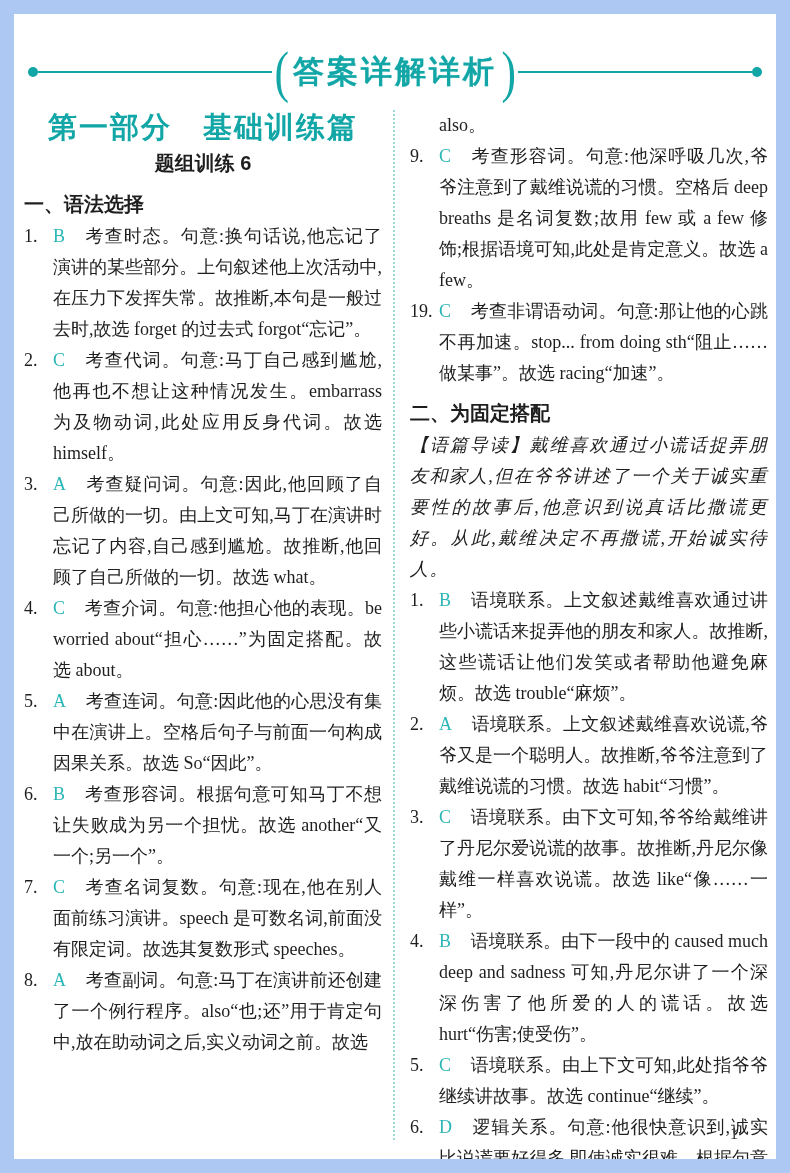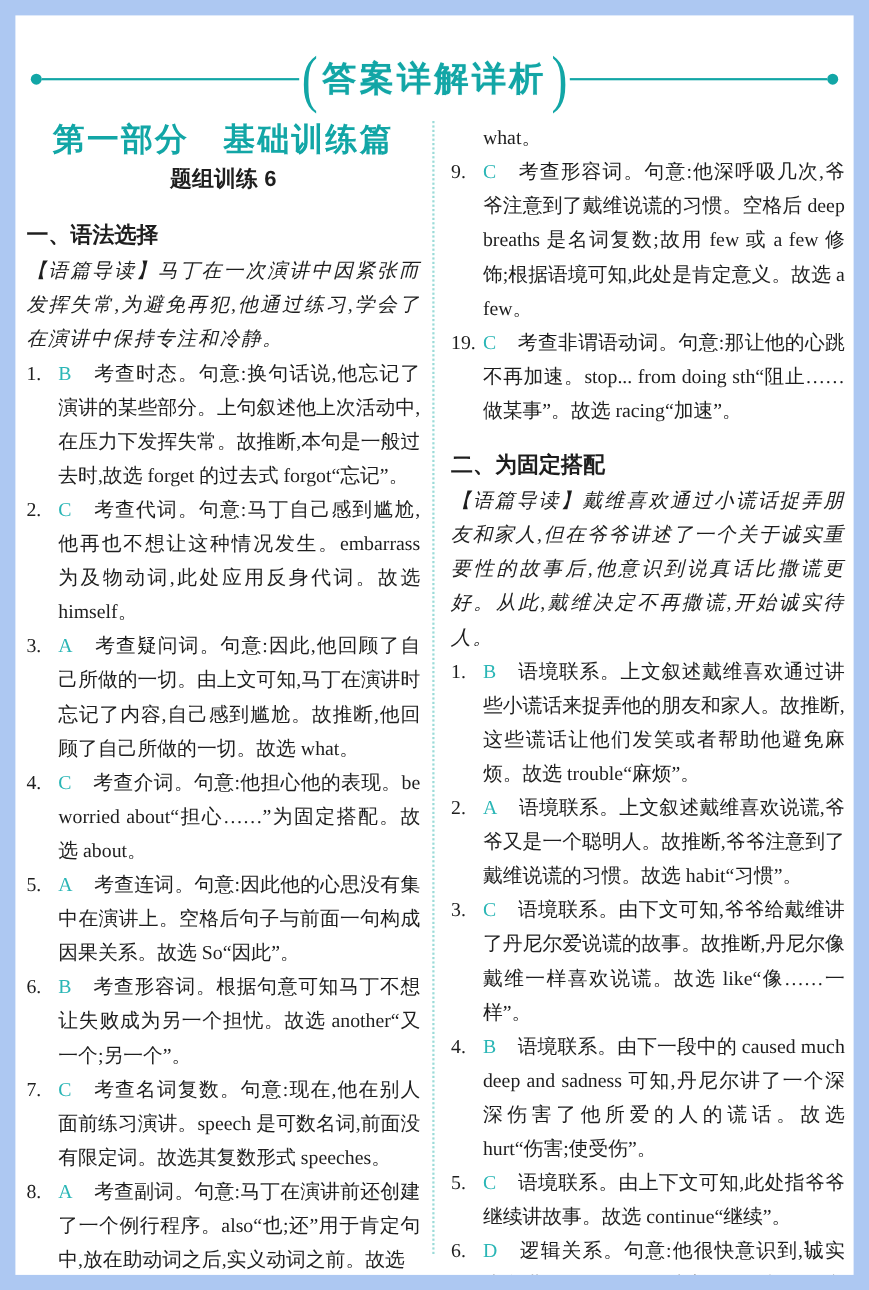--- a/index.html
+++ b/index.html
@@ -100,21 +100,21 @@
     text-align:center;
     line-height:34px;
     margin-top:2px;
   }
   .sec-heading{
     font-family:"Liberation Sans","DejaVu Sans",sans-serif;
     font-size:20px;
     font-weight:700;
     text-align:left;
     line-height:33px;
-    margin-top:18px;
+    margin-top:8px;
   }
   .intro{
     font-style:italic;
     letter-spacing:1.5px;
     line-height:31px;
   }
   .item{
     position:relative;
     padding-left:29px;
   }
@@ -155,21 +155,20 @@
     <span class="h-rule"></span>
     <span class="h-dot"></span>
   </div>
 
   <div class="content">
 
     <div class="col left">
       <div class="part-title">第一部分　基础训练篇</div>
       <div class="group-title">题组训练 6</div>
       <div class="sec-heading">一、语法选择</div>
-      <p class="intro">【语篇导读】马丁在一次演讲中因紧张而发挥失常,为避免再犯,他通过练习,学会了在演讲中保持专注和冷静。</p>
       <div>
           <div class="item">
           <span class="num">1.</span>
           <span class="ans">B</span>
           <span class="txt">考查时态。句意:换句话说,他忘记了演讲的某些部分。上句叙述他上次活动中,在压力下发挥失常。故推断,本句是一般过去时,故选 forget 的过去式 forgot“忘记”。</span>
         </div>
           <div class="item">
           <span class="num">2.</span>
           <span class="ans">C</span>
           <span class="txt">考查代词。句意:马丁自己感到尴尬,他再也不想让这种情况发生。embarrass 为及物动词,此处应用反身代词。故选 himself。</span>
@@ -201,21 +200,21 @@
         </div>
           <div class="item">
           <span class="num">8.</span>
           <span class="ans">A</span>
           <span class="txt">考查副词。句意:马丁在演讲前还创建了一个例行程序。also“也;还”用于肯定句中,放在助动词之后,实义动词之前。故选</span>
         </div>
         </div>
     </div>
 
     <div class="col right">
-      <div class="cont-line">what。</div>
+      <div class="cont-line">also。</div>
       <div>
           <div class="item">
           <span class="num">9.</span>
           <span class="ans">C</span>
           <span class="txt">考查形容词。句意:他深呼吸几次,爷爷注意到了戴维说谎的习惯。空格后 deep breaths 是名词复数;故用 few 或 a few 修饰;根据语境可知,此处是肯定意义。故选 a few。</span>
         </div>
           <div class="item">
           <span class="num">19.</span>
           <span class="ans">C</span>
           <span class="txt">考查非谓语动词。句意:那让他的心跳不再加速。stop... from doing sth“阻止……做某事”。故选 racing“加速”。</span>

